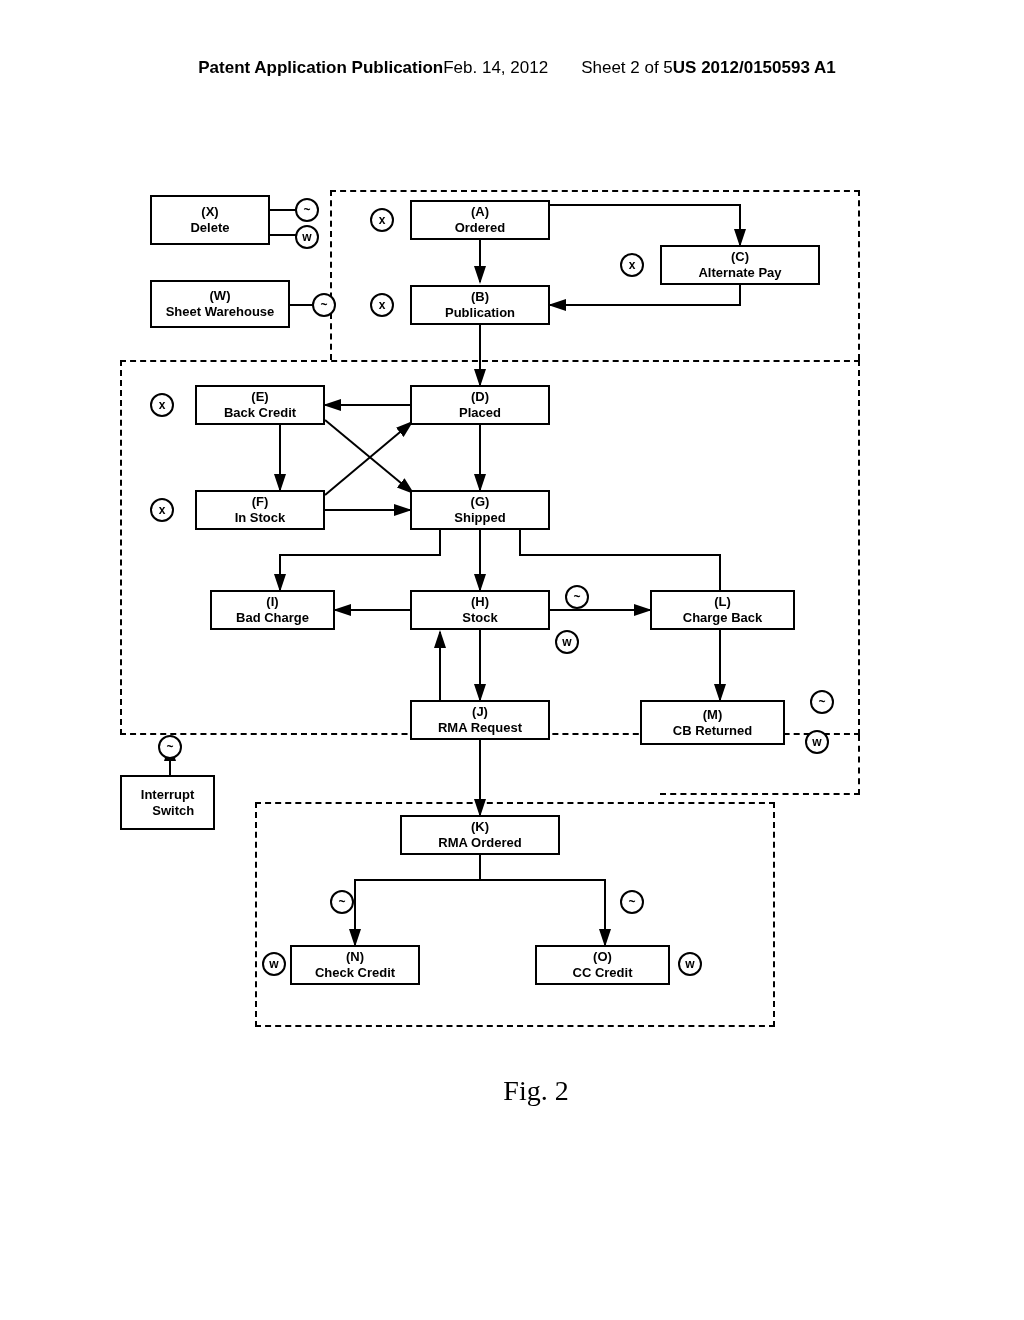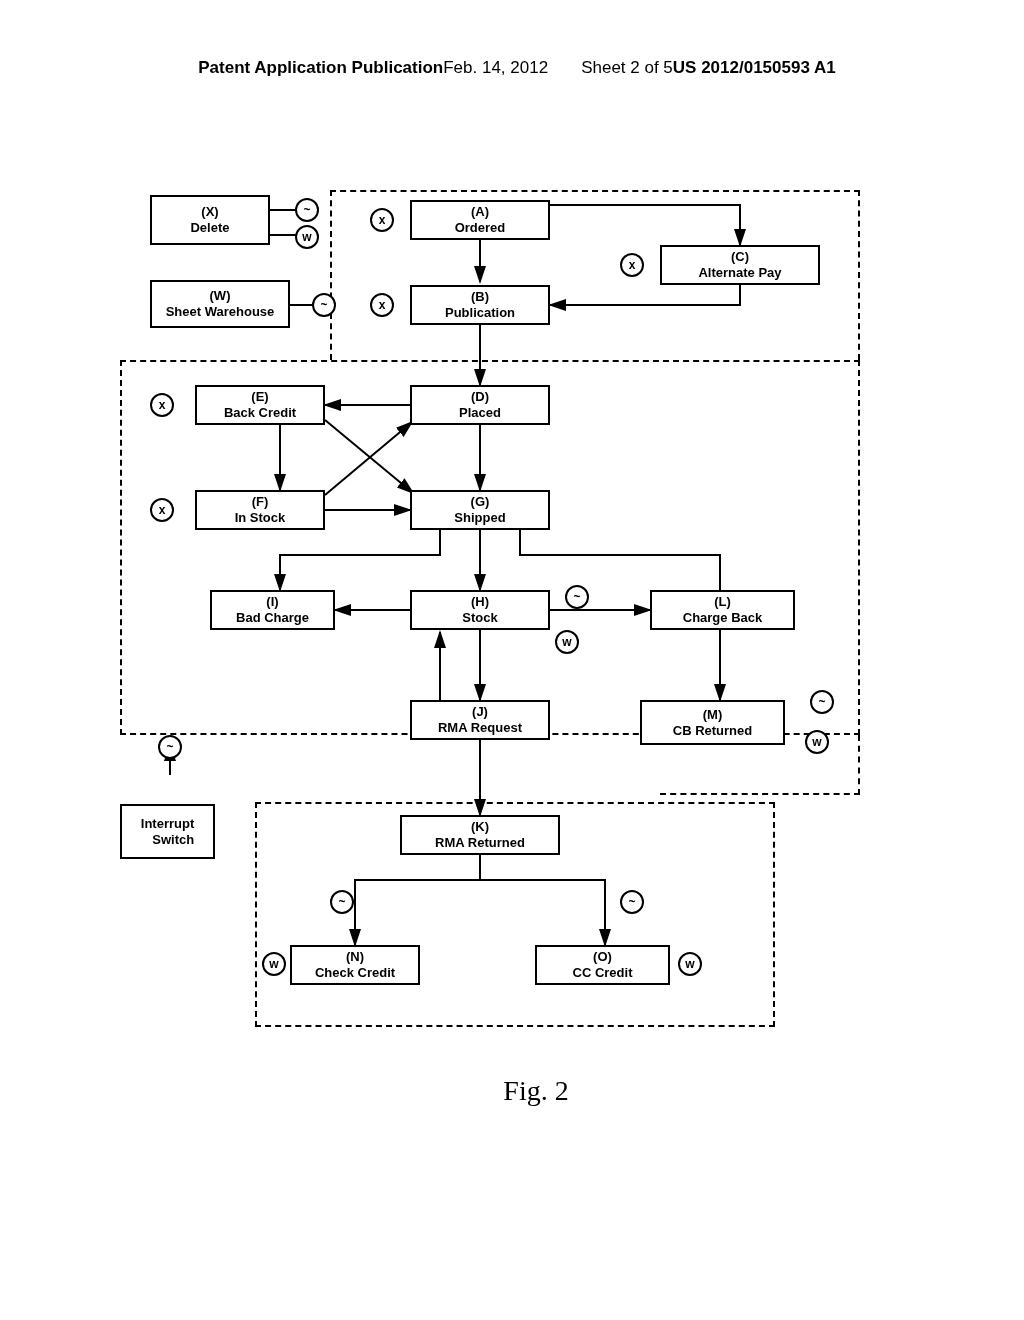--- a/index.html
+++ b/index.html
@@ -200,27 +200,27 @@
     <span class="label">Charge Back</span>
   </div>
   <div class="box" style="left:270px; top:510px; width:140px; height:40px;">
     <span class="code">(J)</span>
     <span class="label">RMA Request</span>
   </div>
   <div class="box" style="left:500px; top:510px; width:145px; height:45px;">
     <span class="code">(M)</span>
     <span class="label">CB Returned</span>
   </div>
-  <div class="box" style="left:-20px; top:614px; width:95px; height:55px; white-space:pre-line;">
+  <div class="box" style="left:-20px; top:585px; width:95px; height:55px; white-space:pre-line;">
     <span class="label">Interrupt
 Switch</span>
   </div>
   <div class="box" style="left:260px; top:625px; width:160px; height:40px;">
     <span class="code">(K)</span>
-    <span class="label">RMA Returned</span>
+    <span class="label">RMA Ordered</span>
   </div>
   <div class="box" style="left:150px; top:755px; width:130px; height:40px;">
     <span class="code">(N)</span>
     <span class="label">Check Credit</span>
   </div>
   <div class="box" style="left:395px; top:755px; width:135px; height:40px;">
     <span class="code">(O)</span>
     <span class="label">CC Credit</span>
   </div>
 

